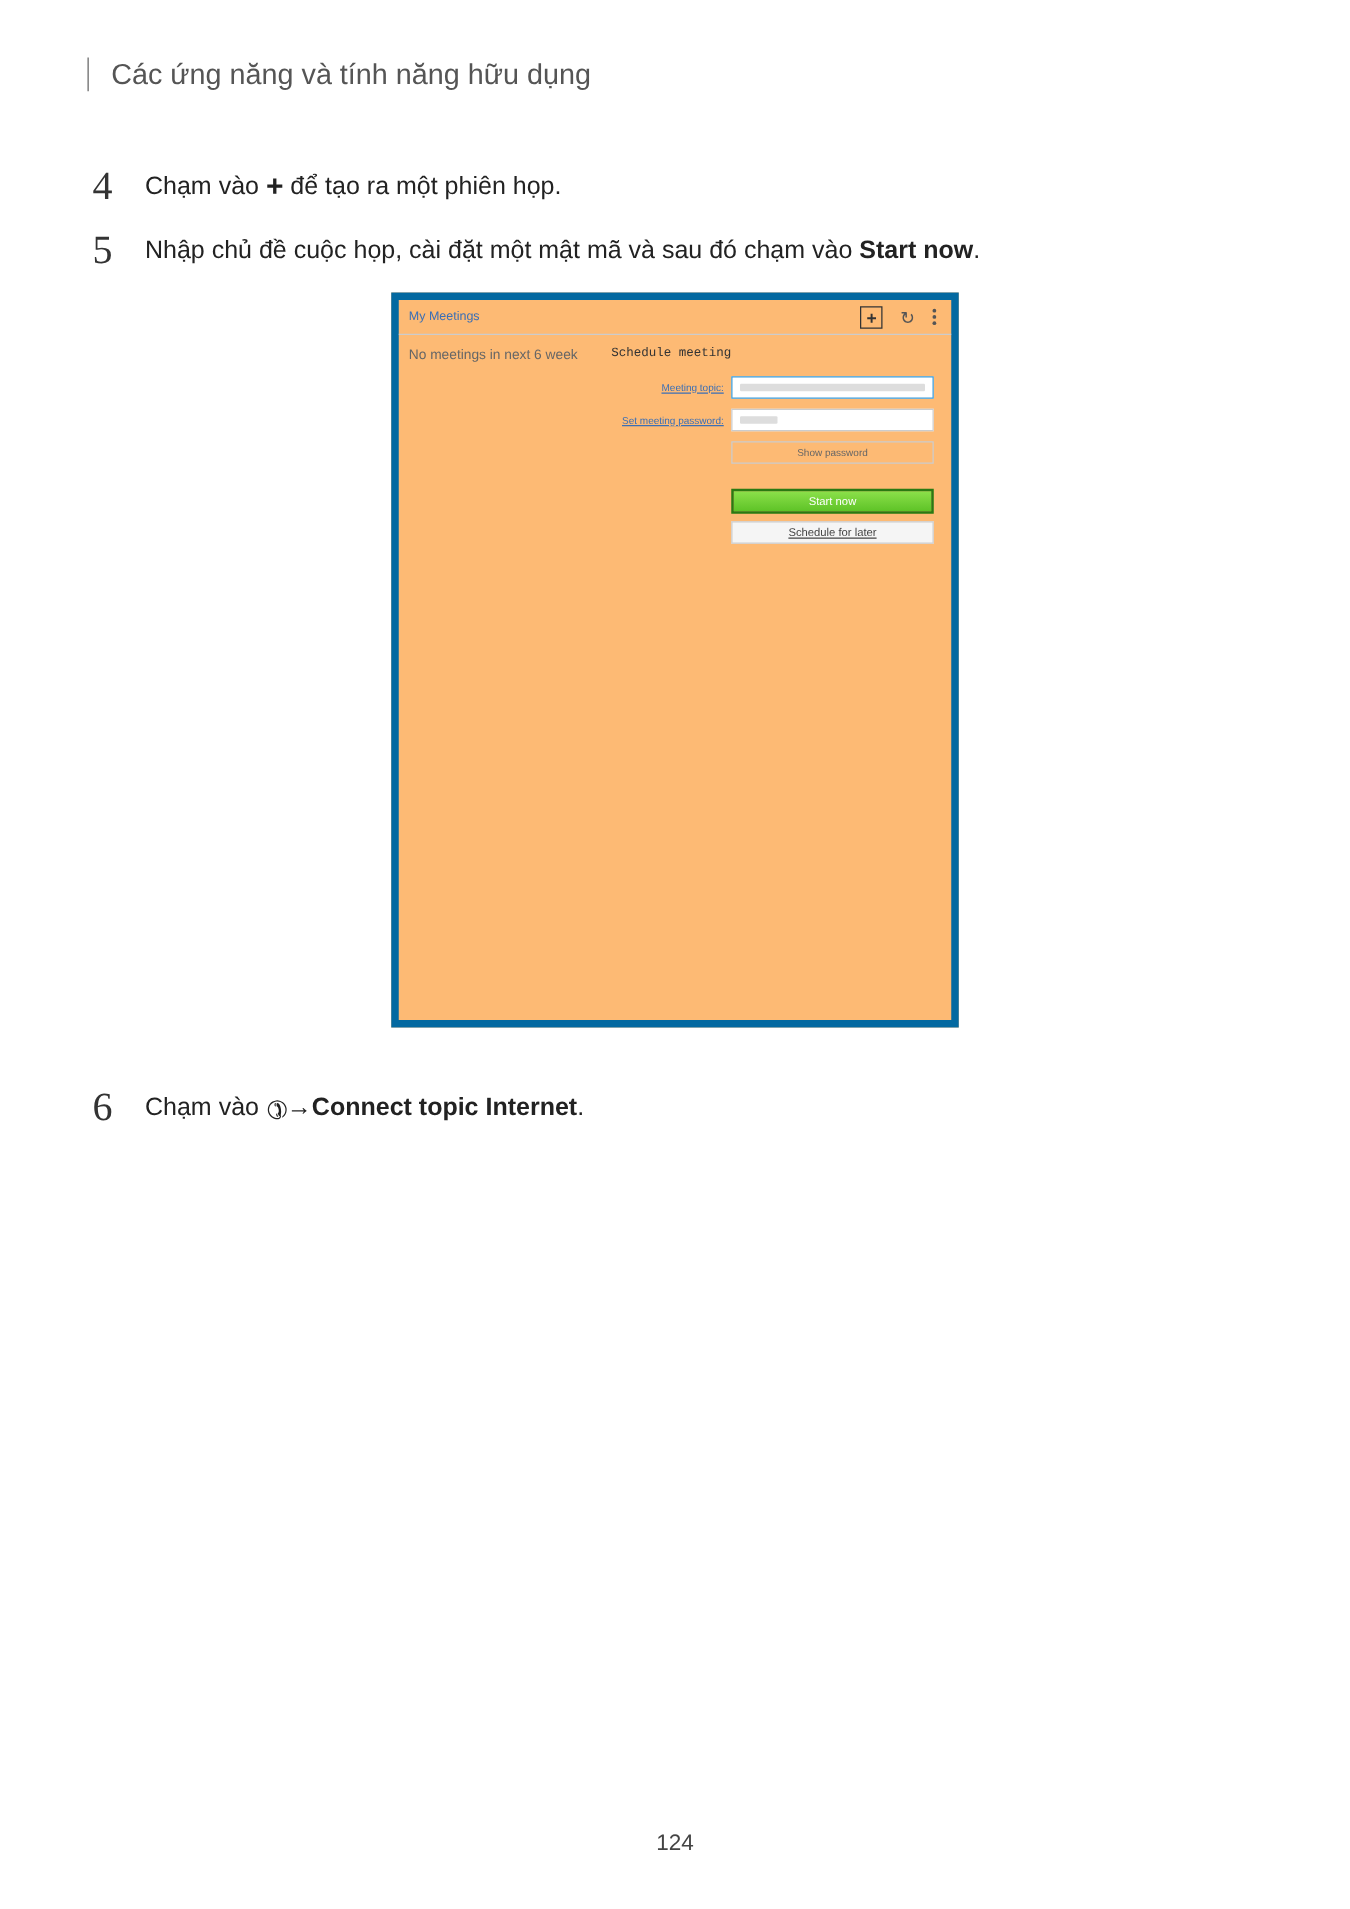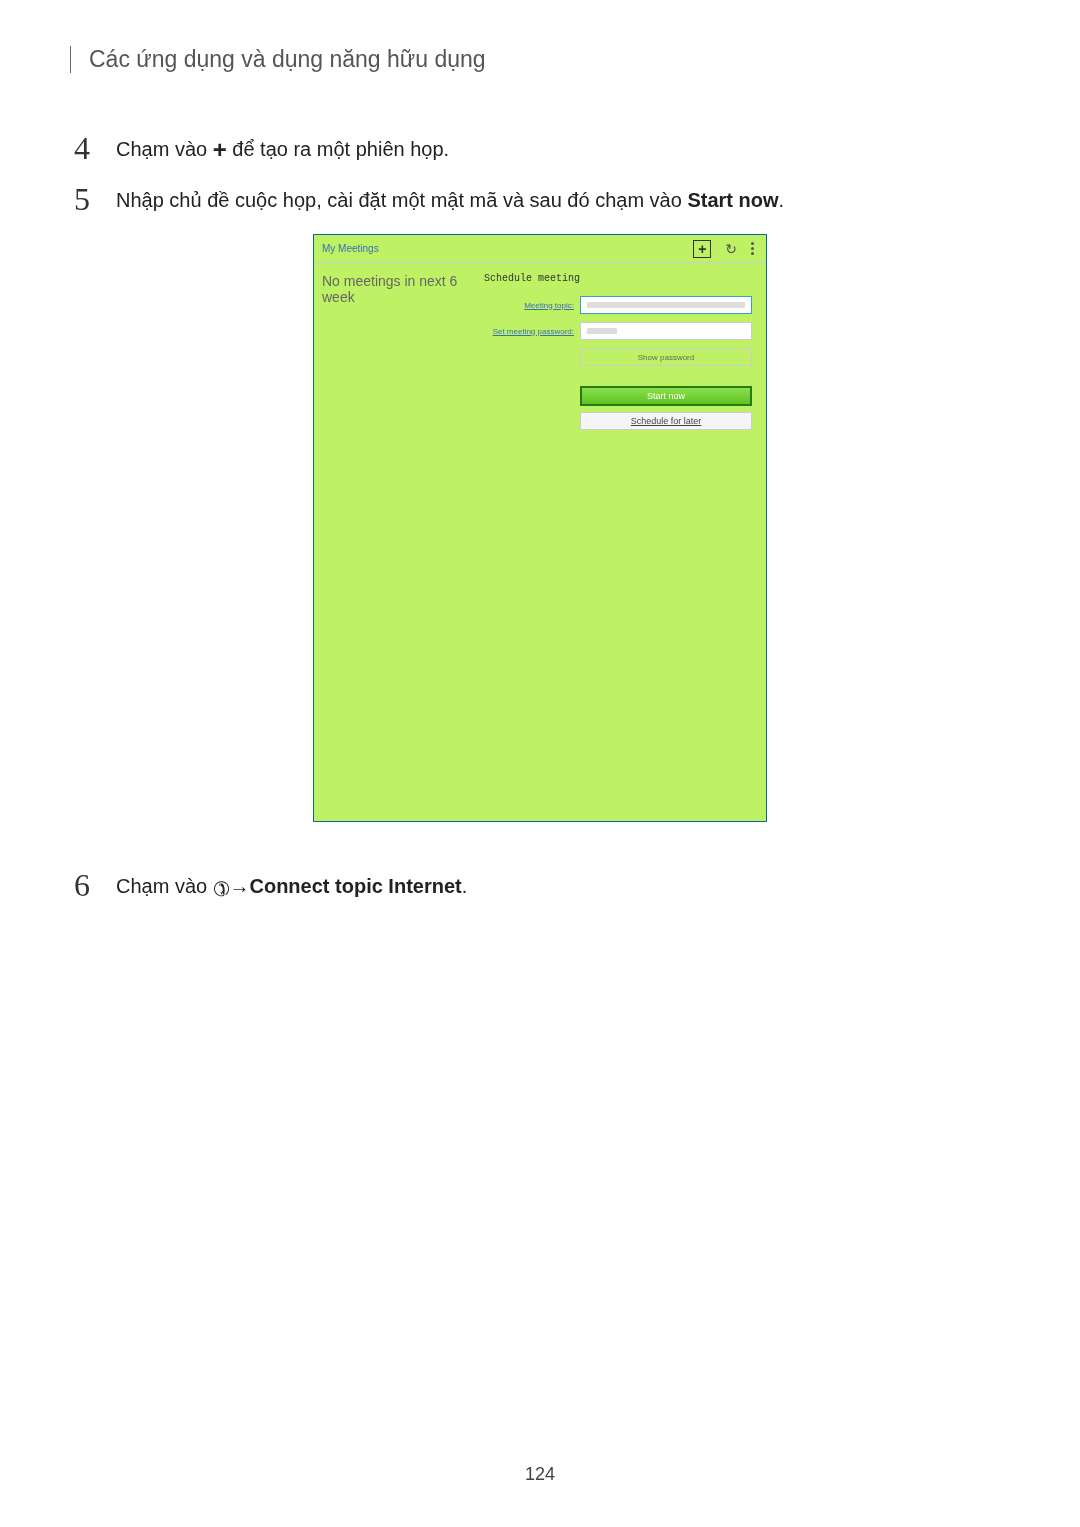--- a/index.html
+++ b/index.html
@@ -52,22 +52,22 @@
     font-size: 24px;
     vertical-align: -2px;
   }
   .bold { font-weight: bold; }
   .arrow { display:inline-block; }
   
   .screenshot {
     width: 454px;
     height: 588px;
     margin: 16px auto 48px auto;
-    border: 1px solid #0369a1;
-    background: #bef264;
+    border: 6px solid #0369a1;
+    background: #fdba74;
     position: relative;
   }
   .ss-topbar {
     height: 28px;
     display: flex;
     align-items: center;
     padding: 0 8px;
     border-bottom: 1px solid #ccc;
     font-size: 10px;
   }
@@ -108,21 +108,21 @@
     background: #555;
     border-radius: 50%;
   }
   .ss-body {
     display: flex;
     height: calc(100% - 28px);
   }
   .ss-left {
     width: 170px;
     padding: 10px 8px;
-    font-size: 14px;
+    font-size: 11px;
     color: #666;
   }
   .ss-right {
     flex: 1;
     padding: 10px 14px 10px 0;
     border-left: 0 solid transparent;
     font-size: 9px;
   }
   .ss-panel-title {
     font-size: 10px;
@@ -207,21 +207,21 @@
     text-align: center;
     font-size: 18px;
     color: #444;
   }
 </style>
 </head>
 <body>
 
 <div class="page">
   <div class="header-wrap">
-    <div class="header-title">Các ứng dụng và dụng năng hữu dụng</div>
+    <div class="header-title">Các ứng năng và tính năng hữu dụng</div>
   </div>
 
   <div class="step">
     <div class="step-num">4</div>
     <div class="step-text">
       <span>Chạm vào </span><span class="plus-inline">+</span><span> để tạo ra một phiên họp.</span>
     </div>
   </div>
 
   <div class="step">

